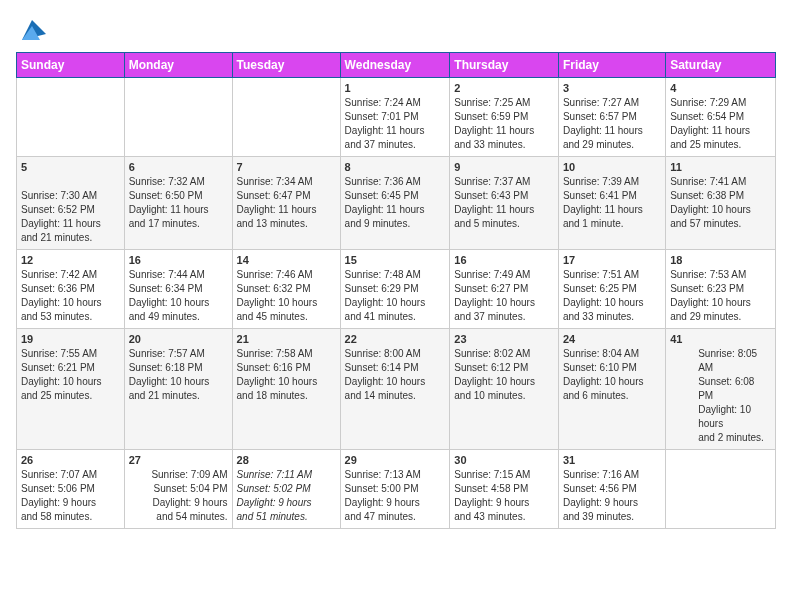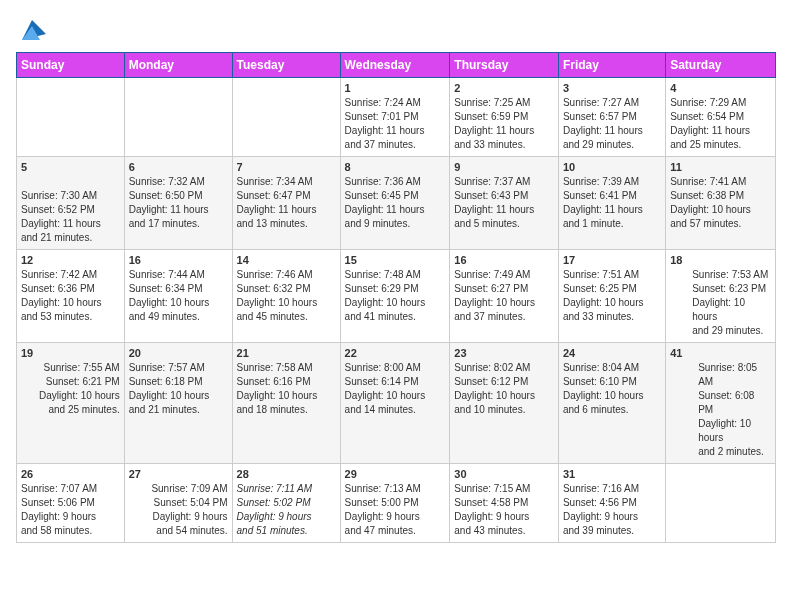--- a/index.html
+++ b/index.html
@@ -249,30 +249,30 @@
           </td>
           <td>
             <span class="day-number">17</span>
             <div class="day-info" style="white-space: pre-line;">Sunrise: 7:51 AM
 Sunset: 6:25 PM
 Daylight: 10 hours
 and 33 minutes.</div>
           </td>
           <td>
             <span class="day-number">18</span>
-            <div class="day-info" style="white-space: pre-line; margin-left: 22px;">Sunrise: 7:53 AM
+            <div class="day-info" style="white-space: pre-line;">Sunrise: 7:53 AM
 Sunset: 6:23 PM
 Daylight: 10 hours
 and 29 minutes.</div>
           </td>
         </tr>
         <tr>
           <td>
             <span class="day-number">19</span>
-            <div class="day-info" style="white-space: pre-line; text-align: right;">Sunrise: 7:55 AM
+            <div class="day-info" style="white-space: pre-line;">Sunrise: 7:55 AM
 Sunset: 6:21 PM
 Daylight: 10 hours
 and 25 minutes.</div>
           </td>
           <td>
             <span class="day-number">20</span>
             <div class="day-info" style="white-space: pre-line;">Sunrise: 7:57 AM
 Sunset: 6:18 PM
 Daylight: 10 hours
 and 21 minutes.</div>

